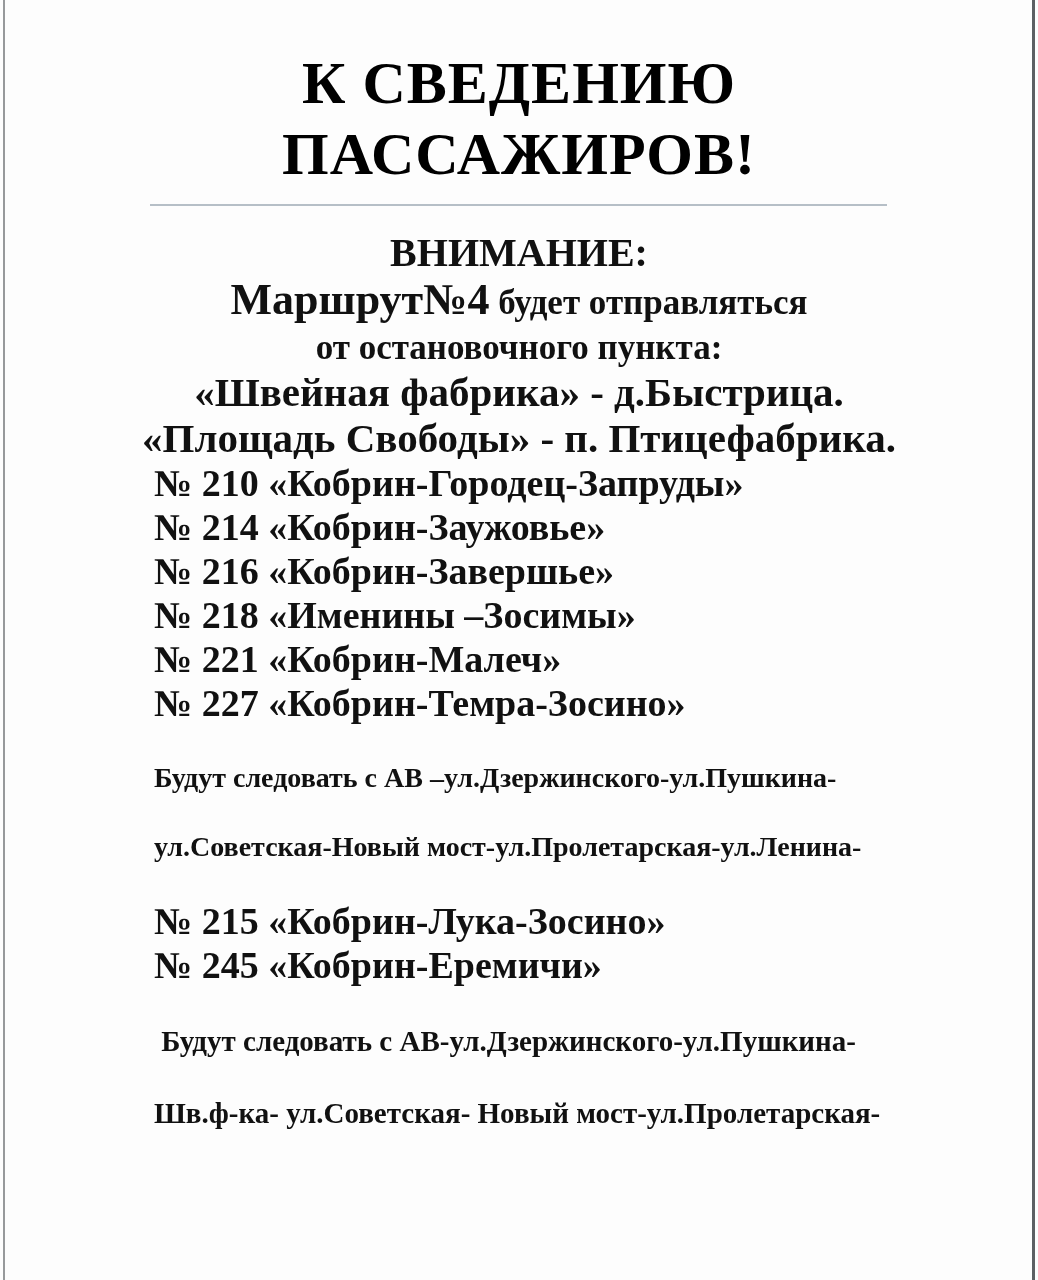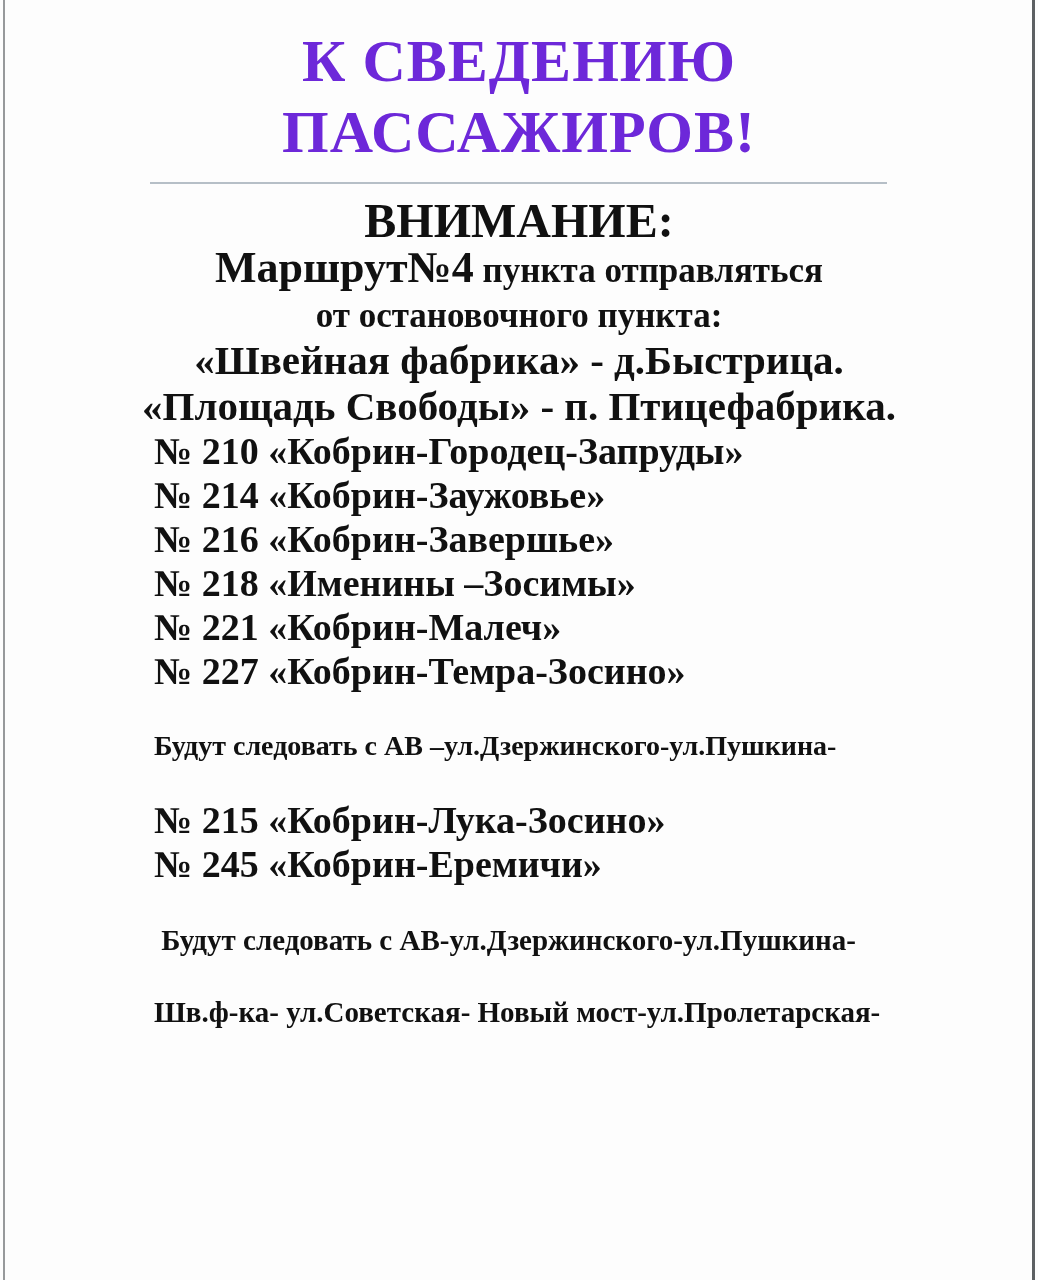--- a/index.html
+++ b/index.html
@@ -13,37 +13,38 @@
     overflow:hidden;
   }
   
   .edge-left  { position:absolute; left:3px;    top:0; width:2px; height:1280px; background:#97999b; }
   .edge-right { position:absolute; left:1032px; top:0; width:3px; height:1280px; background:#5d6063; }
 
   header { position:relative; }
   .doc-title {
     padding-top:26px;
     text-align:center;
-    color:#6d28d9;
+    color:#000000;
     font-size:60px;
     line-height:1.18;
     letter-spacing:1px;
+    margin-top:22px;
   }
   .divider {
     margin:14px 0 0 150px;
     width:737px; height:0;
     border:none;
     border-top:2px solid #b6bfc7;
   }
 
   main { padding-top:14px; }
   .center { text-align:center; white-space:pre-wrap; }
   .left   { padding-left:154px; text-align:left; white-space:pre-wrap; }
 
-  .attention   { font-size:48px; line-height:46px; margin-top:0; }
+  .attention   { font-size:40px; line-height:46px; margin-top:10px; }
   .route4      { font-size:35px; line-height:48px; }
   .route4 .big { font-size:44px; }
   .intro       { font-size:35px; line-height:42px; }
   .stop        { font-size:41px; line-height:46px; }
   .subhead     { font-size:36px; line-height:46px; }
   .route       { font-size:38px; line-height:44px; }
   .note  div   { font-size:28px; line-height:33px; }
   .note2 div   { font-size:29px; line-height:36px; }
 </style>
 </head>
@@ -57,37 +58,38 @@
     <div class="doc-title">
       <div>К СВЕДЕНИЮ</div>
       <div>ПАССАЖИРОВ!</div>
     </div>
     <hr class="divider">
   </header>
 
   <main>
     <div class="center attention">ВНИМАНИЕ:</div>
 
-    <div class="center route4"><span class="big">Маршрут№4</span><span> пункта отправляться</span></div>
+    <div class="center route4"><span class="big">Маршрут№4</span><span> будет отправляться</span></div>
 
     <div class="center intro">от остановочного пункта:</div>
 
     <div class="center stop">«Швейная фабрика» - д.Быстрица.</div>
     <div class="center stop">«Площадь Свободы» - п. Птицефабрика.</div>
 
 
     <div class="left route">№ 210 «Кобрин-Городец-Запруды»</div>
     <div class="left route">№ 214 «Кобрин-Заужовье»</div>
     <div class="left route">№ 216 «Кобрин-Завершье»</div>
     <div class="left route">№ 218 «Именины –Зосимы»</div>
     <div class="left route">№ 221 «Кобрин-Малеч»</div>
     <div class="left route">№ 227 «Кобрин-Темра-Зосино»</div>
 
     <div class="left note">
       <div>Будут следовать с АВ –ул.Дзержинского-ул.Пушкина-</div>
+      <div>ул.Советская-Новый мост-ул.Пролетарская-ул.Ленина-</div>
     </div>
 
     <div class="left route">№ 215 «Кобрин-Лука-Зосино»</div>
     <div class="left route">№ 245 «Кобрин-Еремичи»</div>
 
     <div class="left note2">
       <div> Будут следовать с АВ-ул.Дзержинского-ул.Пушкина-</div>
       <div>Шв.ф-ка- ул.Советская- Новый мост-ул.Пролетарская-</div>
       
     </div>

